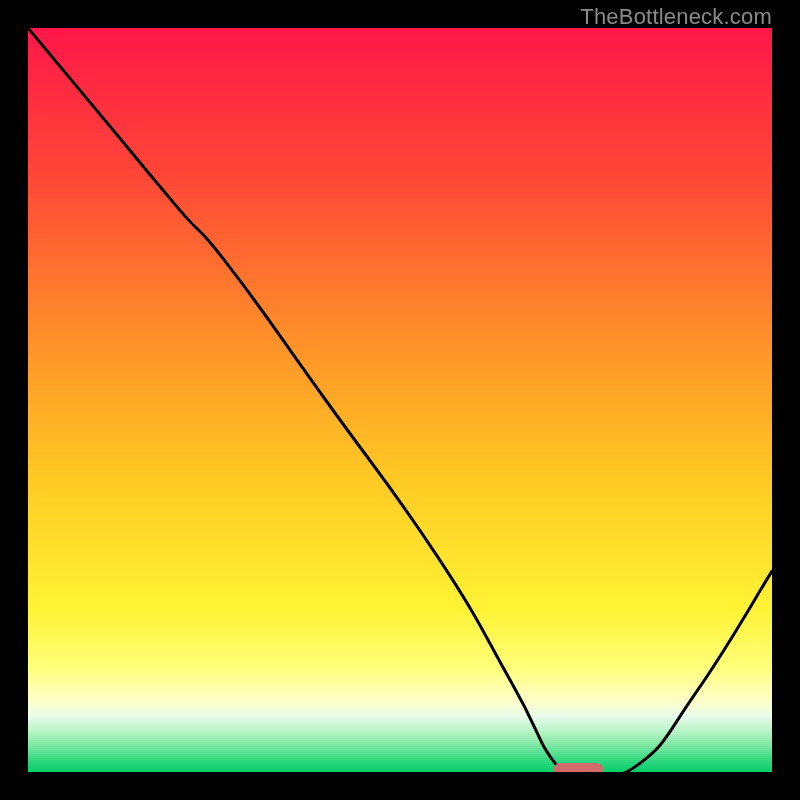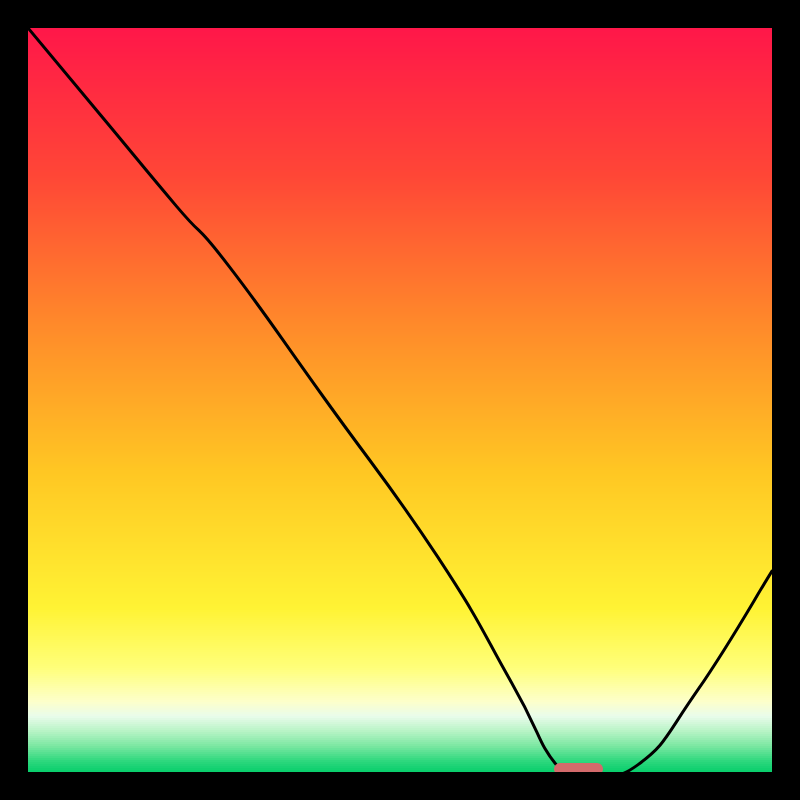--- a/index.html
+++ b/index.html
@@ -428,13 +428,14 @@
       <div class="gradient-layer" style="top: 736px; height: 2px; background: rgb(32, 212, 119);"></div>
       <div class="gradient-layer" style="top: 738px; height: 2px; background: rgb(25, 210, 116);"></div>
       <div class="gradient-layer" style="top: 740px; height: 2px; background: rgb(18, 209, 112);"></div>
       <div class="gradient-layer" style="top: 742px; height: 2px; background: rgb(11, 207, 109);"></div>
 
     <svg class="curve" viewBox="0 0 744 744" preserveAspectRatio="none">
       <path d="M 0.0 0.0 C 18.6 22.3, 37.2 44.6, 74.4 89.3 C 111.6 133.9, 117.2 141.4, 148.8 178.6 C 180.4 215.8, 163.7 189.7, 200.9 238.1 C 238.1 286.4, 245.5 299.5, 297.6 372.0 C 349.7 444.5, 362.7 457.6, 409.2 528.2 C 455.7 598.9, 453.8 602.6, 483.6 654.7 C 513.4 706.8, 509.6 714.2, 528.2 736.6 C 546.8 758.9, 537.5 744.0, 558.0 744.0 C 578.5 744.0, 582.2 757.0, 610.1 736.6 C 638.0 716.1, 636.1 710.5, 669.6 662.2 C 703.1 613.8, 725.4 572.9, 744.0 543.1" fill="none" stroke="#000" stroke-width="3" stroke-linecap="round" stroke-linejoin="round"></path>
     </svg>
     <div class="marker" style="left: 526.24px; width: 48.64px; top: 735px;"></div>
   </div>
+  <div class="watermark">TheBottleneck.com</div>
 </div>
 
 </body></html>

